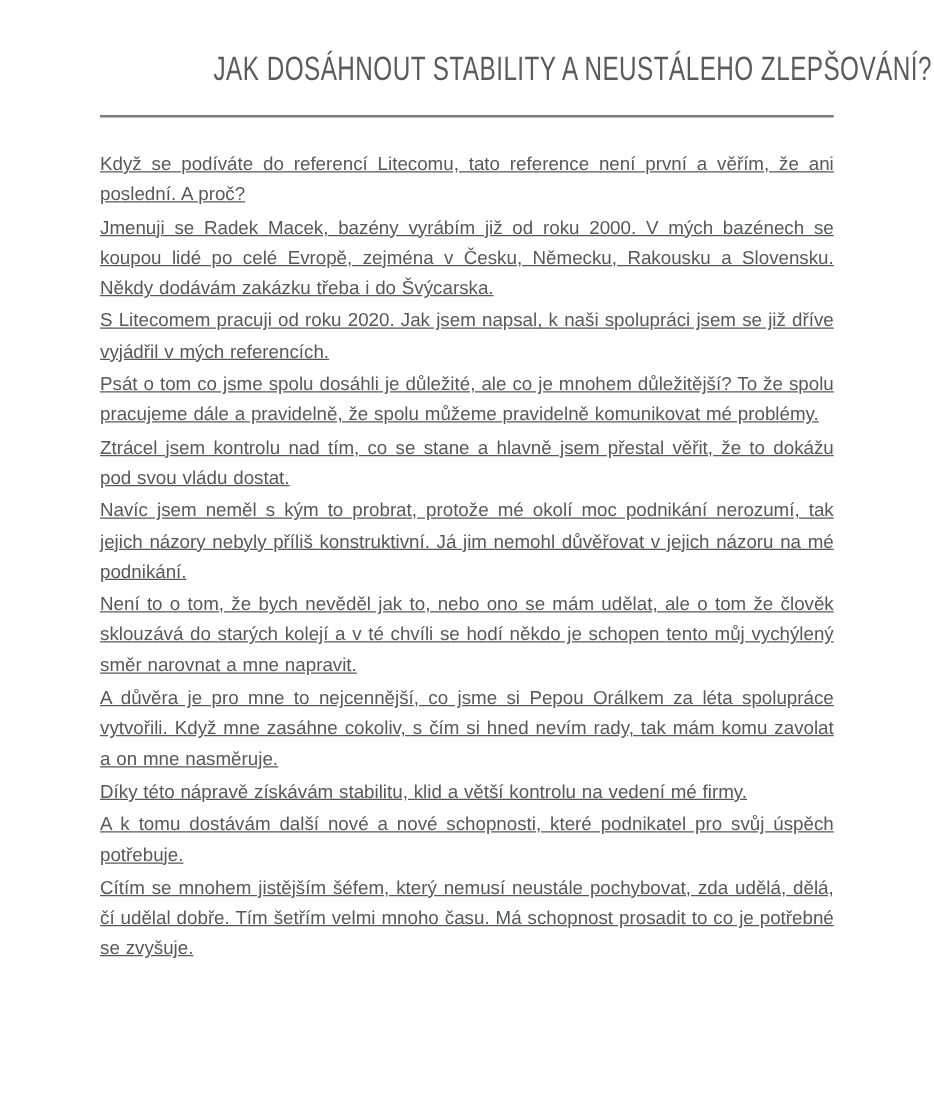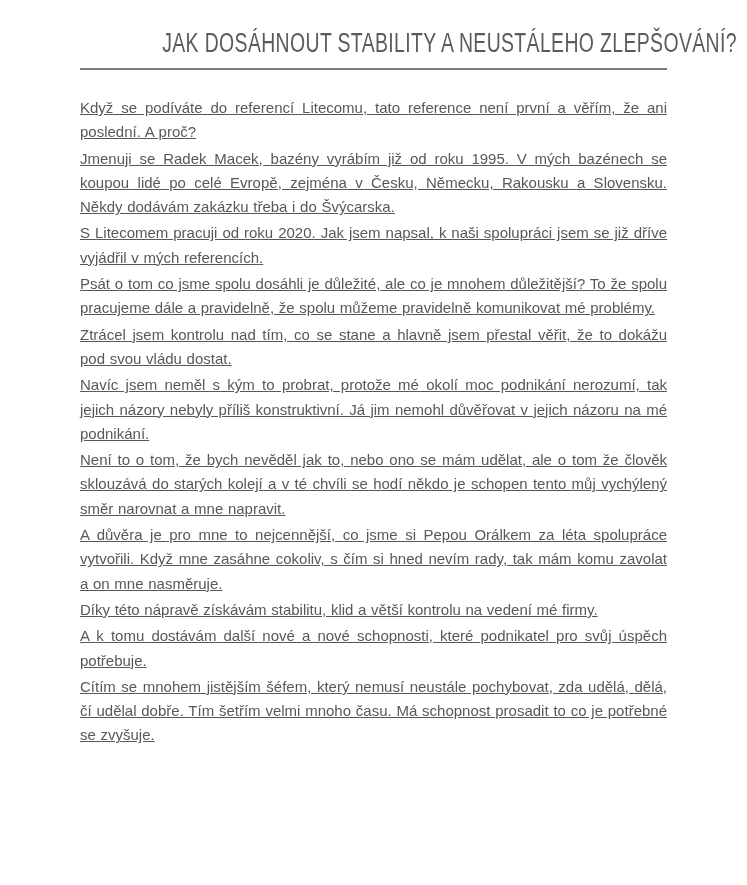--- a/index.html
+++ b/index.html
@@ -49,30 +49,30 @@
     word-spacing: 0.5px;
     text-decoration: underline;
   }
 </style>
 </head>
 <body>
 
 <main class="page">
 
   <header class="title-block">
-    <h1 style="margin:0; font-size:inherit; font-weight:inherit;">
+    <h1 style="margin:12px; font-size:inherit; font-weight:inherit;">
       <span class="title-text">JAK DOSÁHNOUT STABILITY A NEUSTÁLEHO ZLEPŠOVÁNÍ?</span>
     </h1>
 
   </header>
 
   <section class="article-body">
 
   <p>Když se podíváte do referencí Litecomu, tato reference není první a věřím, že ani poslední. A proč?</p>
-      <p>Jmenuji se Radek Macek, bazény vyrábím již od roku 1995. V mých bazénech se koupou lidé po celé Evropě, zejména v Česku, Německu, Rakousku a Slovensku. Někdy dodávám zakázku třeba i do Švýcarska.</p>
+      <p>Jmenuji se Radek Macek, bazény vyrábím již od roku 2000. V mých bazénech se koupou lidé po celé Evropě, zejména v Česku, Německu, Rakousku a Slovensku. Někdy dodávám zakázku třeba i do Švýcarska.</p>
       <p>S Litecomem pracuji od roku 2020. Jak jsem napsal, k naši spolupráci jsem se již dříve vyjádřil v mých referencích.</p>
       <p>Psát o tom co jsme spolu dosáhli je důležité, ale co je mnohem důležitější? To že spolu pracujeme dále a pravidelně, že spolu můžeme pravidelně komunikovat mé problémy.</p>
       <p>Ztrácel jsem kontrolu nad tím, co se stane a hlavně jsem přestal věřit, že to dokážu pod svou vládu dostat.</p>
       <p>Navíc jsem neměl s kým to probrat, protože mé okolí moc podnikání nerozumí, tak jejich názory nebyly příliš konstruktivní. Já jim nemohl důvěřovat v jejich názoru na mé podnikání.</p>
       <p>Není to o tom, že bych nevěděl jak to, nebo ono se mám udělat, ale o tom že člověk sklouzává do starých kolejí a v té chvíli se hodí někdo je schopen tento můj vychýlený směr narovnat a mne napravit.</p>
       <p>A důvěra je pro mne to nejcennější, co jsme si Pepou Orálkem za léta spolupráce vytvořili. Když mne zasáhne cokoliv, s čím si hned nevím rady, tak mám komu zavolat a on mne nasměruje.</p>
       <p>Díky této nápravě získávám stabilitu, klid a větší kontrolu na vedení mé firmy.</p>
       <p>A k tomu dostávám další nové a nové schopnosti, které podnikatel pro svůj úspěch potřebuje.</p>
       <p>Cítím se mnohem jistějším šéfem, který nemusí neustále pochybovat, zda udělá, dělá, čí udělal dobře. Tím šetřím velmi mnoho času. Má schopnost prosadit to co je potřebné se zvyšuje.</p>
     </section>

